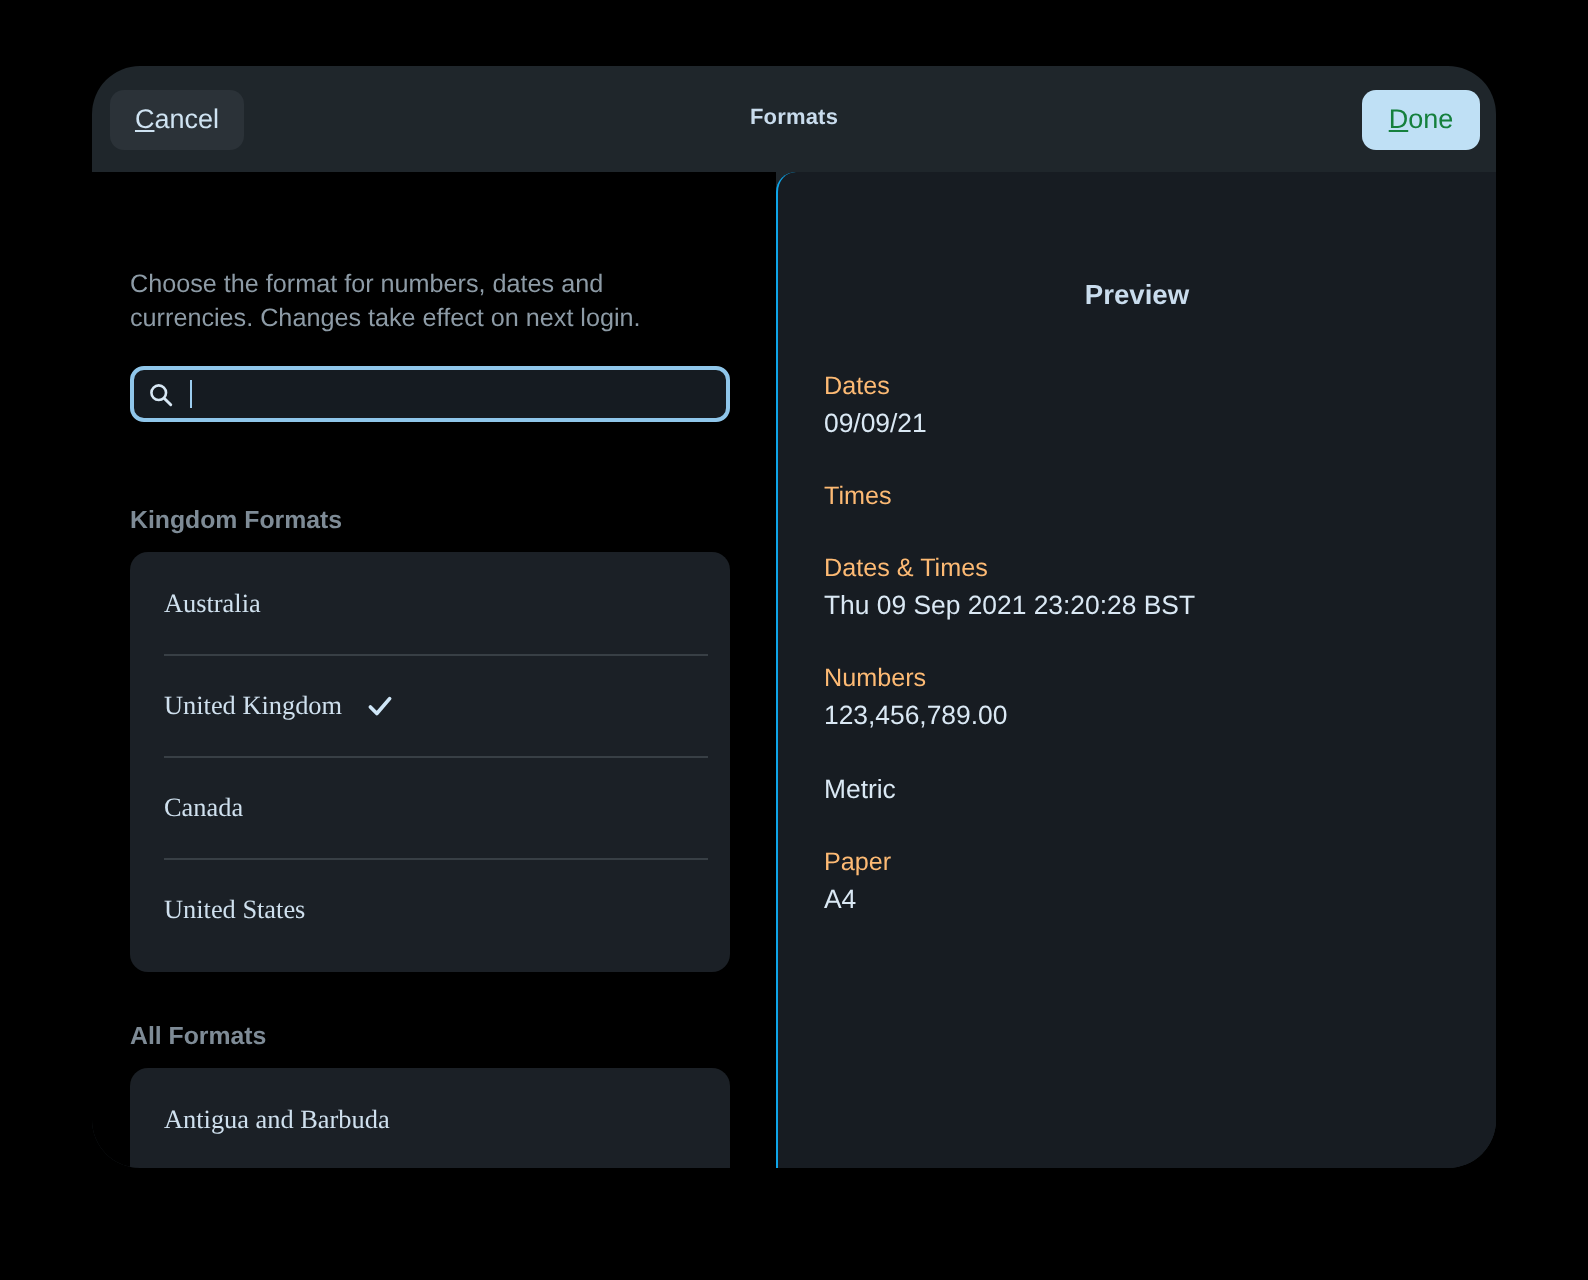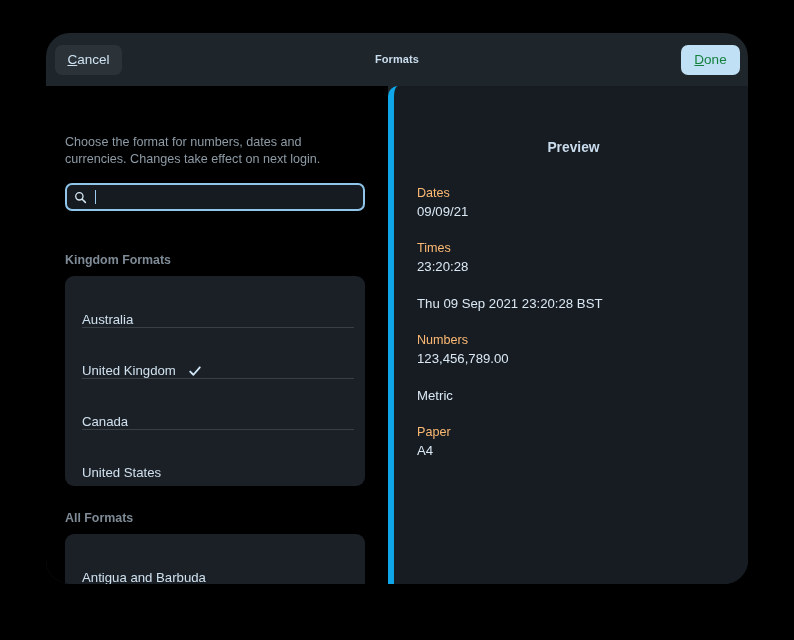--- a/index.html
+++ b/index.html
@@ -172,26 +172,27 @@
     overflow: hidden;
     box-sizing: border-box;
   }
   .list-common { top: 190px; height: 210px; }
   .list-all    { top: 448px; height: 103px; border-bottom-left-radius: 0; border-bottom-right-radius: 0; }
 
   .list-row {
     position: relative;
     height: 51px;
     display: flex;
-    align-items: flex-end;
+    align-items: center;
     padding-left: 17px;
     color: #cfe0ee;
     font-size: 13.2px;
     cursor: pointer;
     box-sizing: border-box;
+    font-family: Liberation Serif, serif;
   }
   .list-row + .list-row::before {
     content: "";
     position: absolute;
     left: 17px;
     right: 11px;
     top: 0;
     height: 1px;
     background: #383f45;
   }
@@ -204,21 +205,21 @@
 
   
   .right-pane {
     position: absolute;
     left: 342px;
     top: 53px;
     width: 360px;
     height: 498px;
     background: #171c22;
     border-top-left-radius: 10px;
-    border-left: 6px solid #0ea5e9;
+    border-left: 1px solid #0ea5e9;
     box-sizing: border-box;
     overflow: hidden;
   }
 
   .preview-title {
     position: absolute;
     left: 0;
     top: 54px;
     width: 359px;
     text-align: center;
@@ -306,23 +307,23 @@
     <div class="right-pane">
       <div class="preview-title">Preview</div>
 
       <div class="preview-list">
         <div class="pv-item">
           <div class="pv-label">Dates</div>
           <div class="pv-value">09/09/21</div>
         </div>
         <div class="pv-item">
           <div class="pv-label">Times</div>
-          <div class="pv-value">23:20:28</div>
-        </div>
-        <div class="pv-item">
+        </div>
+        <div class="pv-item">
+          <div class="pv-label">Dates &amp; Times</div>
           <div class="pv-value">Thu 09 Sep 2021 23:20:28 BST</div>
         </div>
         <div class="pv-item">
           <div class="pv-label">Numbers</div>
           <div class="pv-value">123,456,789.00</div>
         </div>
         <div class="pv-item">
           <div class="pv-value">Metric</div>
         </div>
         <div class="pv-item">

